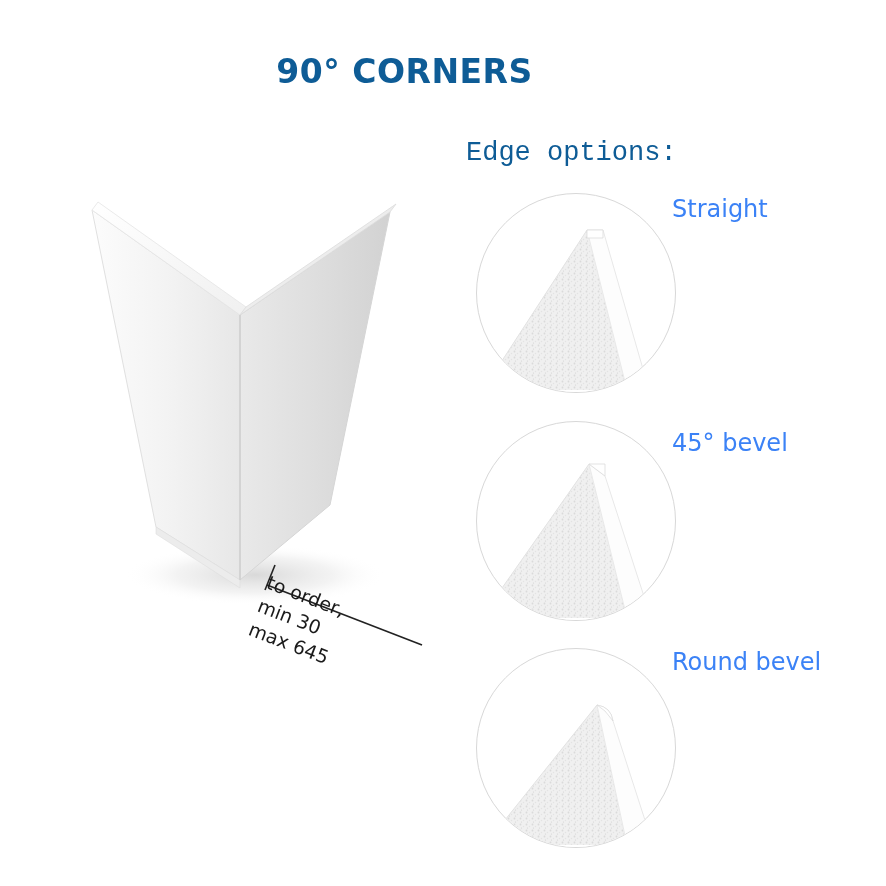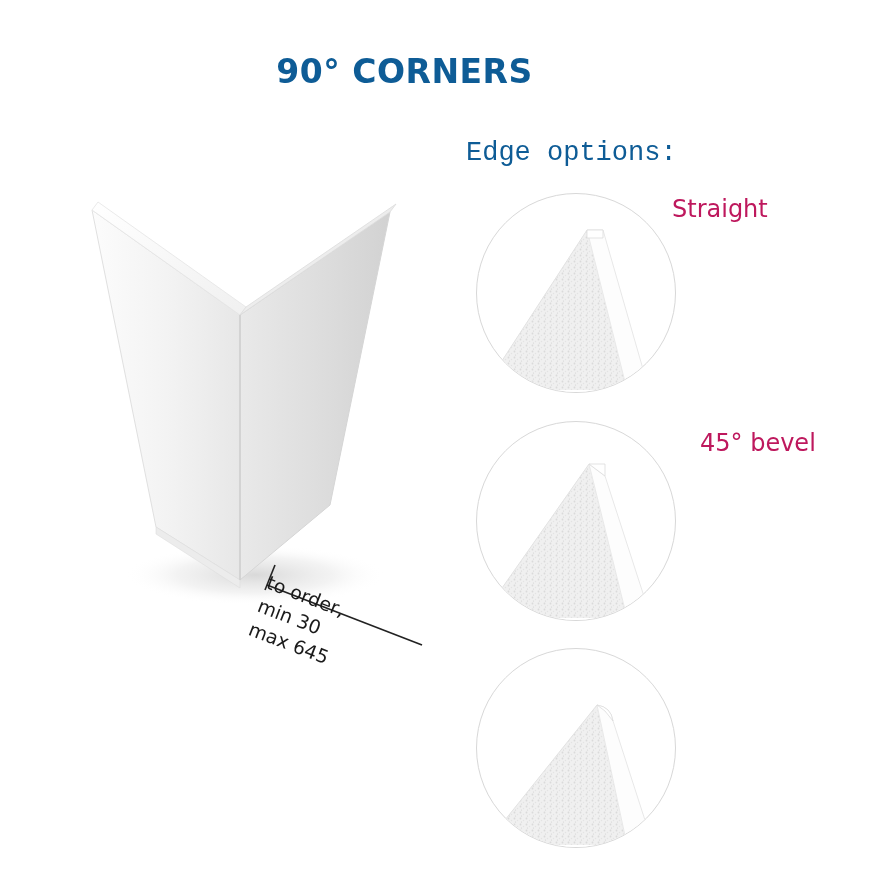--- a/index.html
+++ b/index.html
@@ -78,30 +78,30 @@
     border-radius: 50%;
     border: 1px solid #d8d8d8;
     overflow: hidden;
     background: #ffffff;
   }
   .option .opt-label {
     position: absolute;
     left: 205px;
     top: -5px;
     font-size: 24px;
-    color: #be185d;
+    color: #3b82f6;
     white-space: nowrap;
   }
 
   #option-0 { left: 476px; top: 193px; }
   #option-1 { left: 476px; top: 421px; }
   #option-2 { left: 476px; top: 648px; }
 
   #option-0 .opt-label { left: 196px; top: 2px; }
-  #option-1 .opt-label { left: 196px; top: 8px; margin-left: 28px; }
+  #option-1 .opt-label { left: 196px; top: 8px; }
   #option-2 .opt-label { left: 196px; top: 0px; }
 
   svg { display: block; }
 </style>
 </head>
 <body>
 
 <div class="title">90° CORNERS</div>
 
 <div class="corner-art">
@@ -221,13 +221,14 @@
         </pattern>
       </defs>
       <path d="M 120 56 L 150 196 L 8 196 Z" fill="url(#tex3)"></path>
       <path d="M 120 56 Q 134 58 136 72 L 176 196 L 150 196 Z" fill="#fdfdfd" stroke="#e8e8e8" stroke-width="1"></path>
 
       <path d="M 120 56 Q 134 58 136 72 L 128 62 Z" fill="#ffffff" stroke="#dcdcdc" stroke-width="0.8"></path>
       <path d="M 120 56 L 8 196" stroke="#e2e2e2" stroke-width="1" fill="none"></path>
       <path d="M 8 196 L 150 196 L 150 198 L 8 198 Z" fill="#ffffff"></path>
     </svg>
   </div>
+  <div class="opt-label">Round bevel</div>
 </div>
 
 </body></html>

